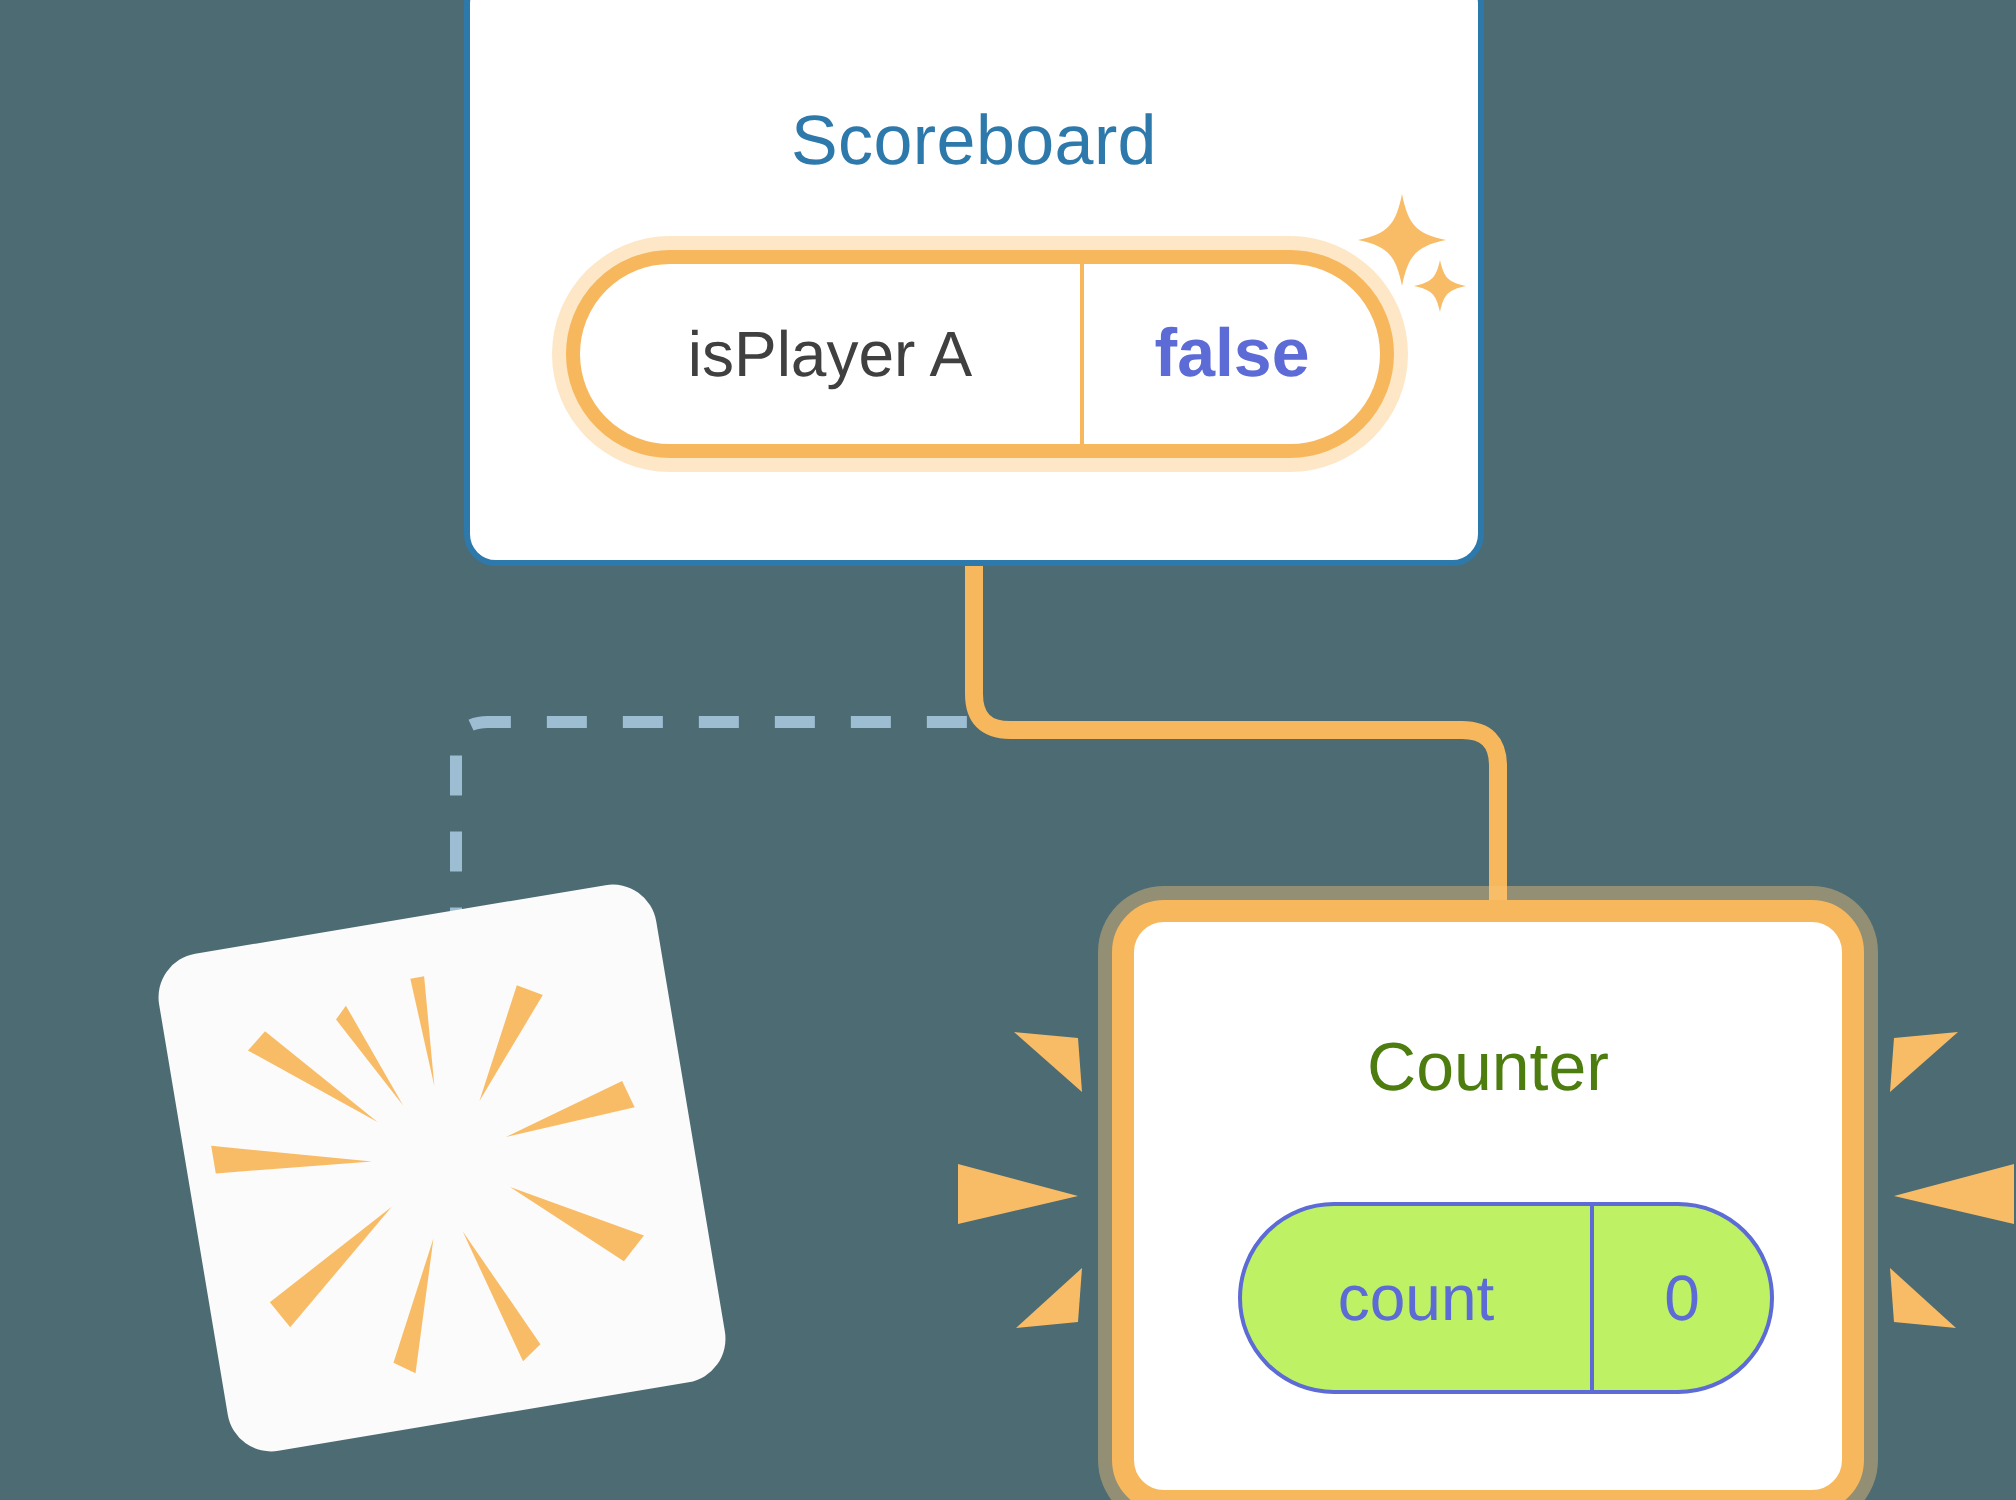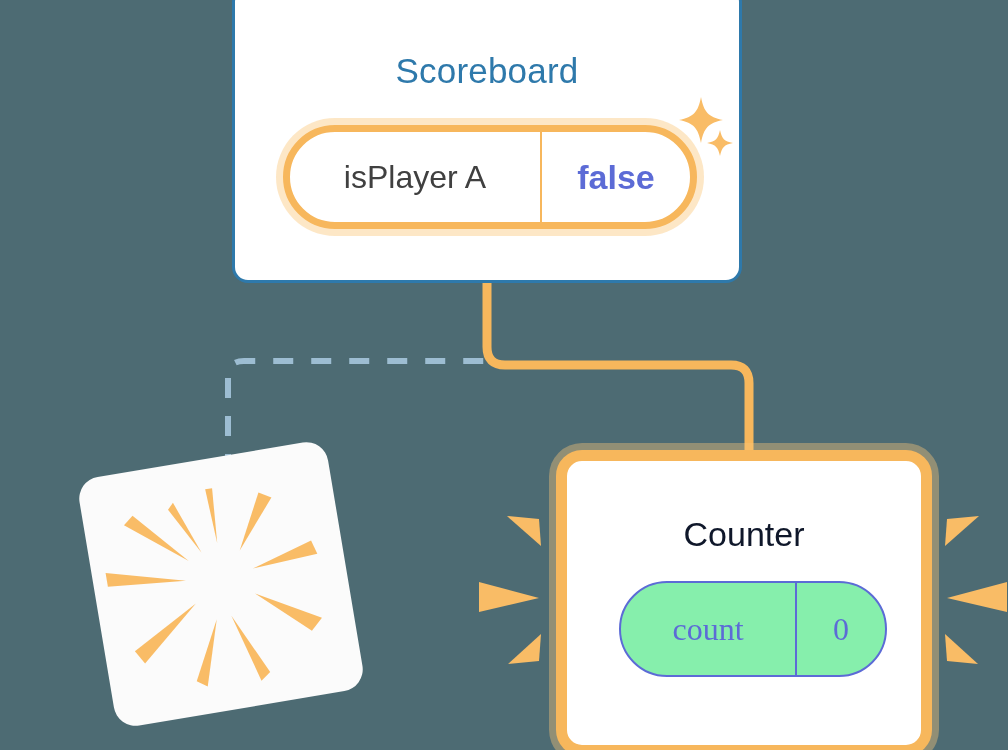--- a/index.html
+++ b/index.html
@@ -98,36 +98,35 @@
     box-shadow: 0 0 0 7px rgba(250, 197, 120, 0.40);
     z-index: 4;
   }
   #counter-title {
     position: absolute;
     left: 0;
     top: 54px;
     width: 100%;
     text-align: center;
     font-size: 34px;
-    color: #0f172a;
+    color: #4d7c0f;
   }
   #counter-pill {
     position: absolute;
     left: 52px;
-    top: 120px;
+    top: 140px;
     width: 268px;
     height: 96px;
     box-sizing: border-box;
     border: 2px solid #5c6bd6;
     border-radius: 48px;
-    background: #86efac;
+    background: #bef264;
     display: flex;
     align-items: stretch;
     overflow: hidden;
-    font-family: Liberation Serif, serif;
   }
   #counter-pill .pill-key {
     flex: 0 0 174px;
     display: flex;
     align-items: center;
     justify-content: center;
     font-size: 32px;
     color: #5c6bd6;
     border-right: 2px solid #5c6bd6;
   }

